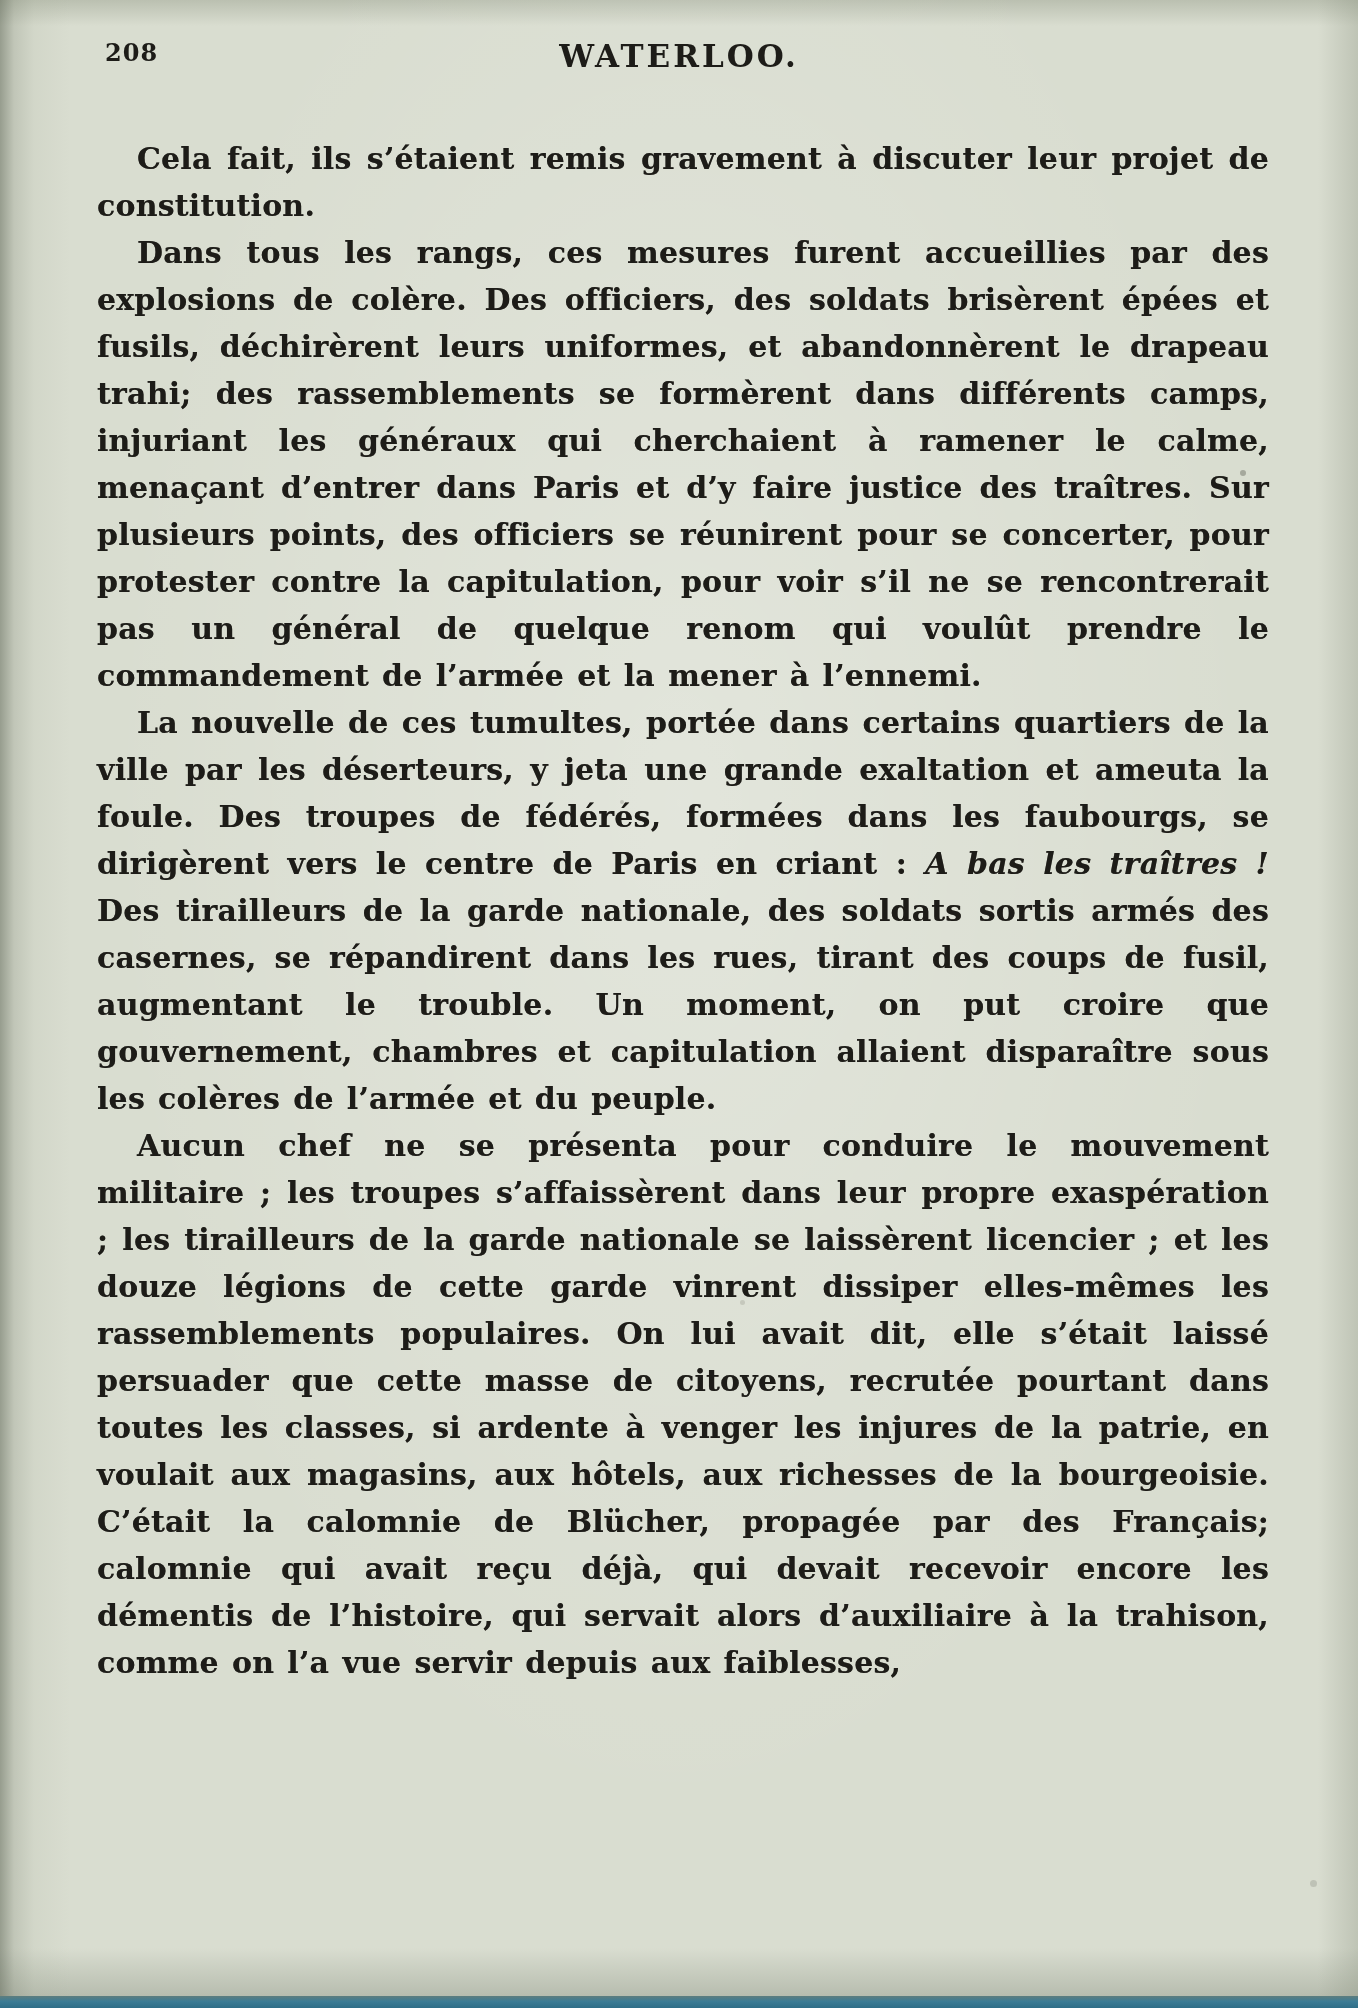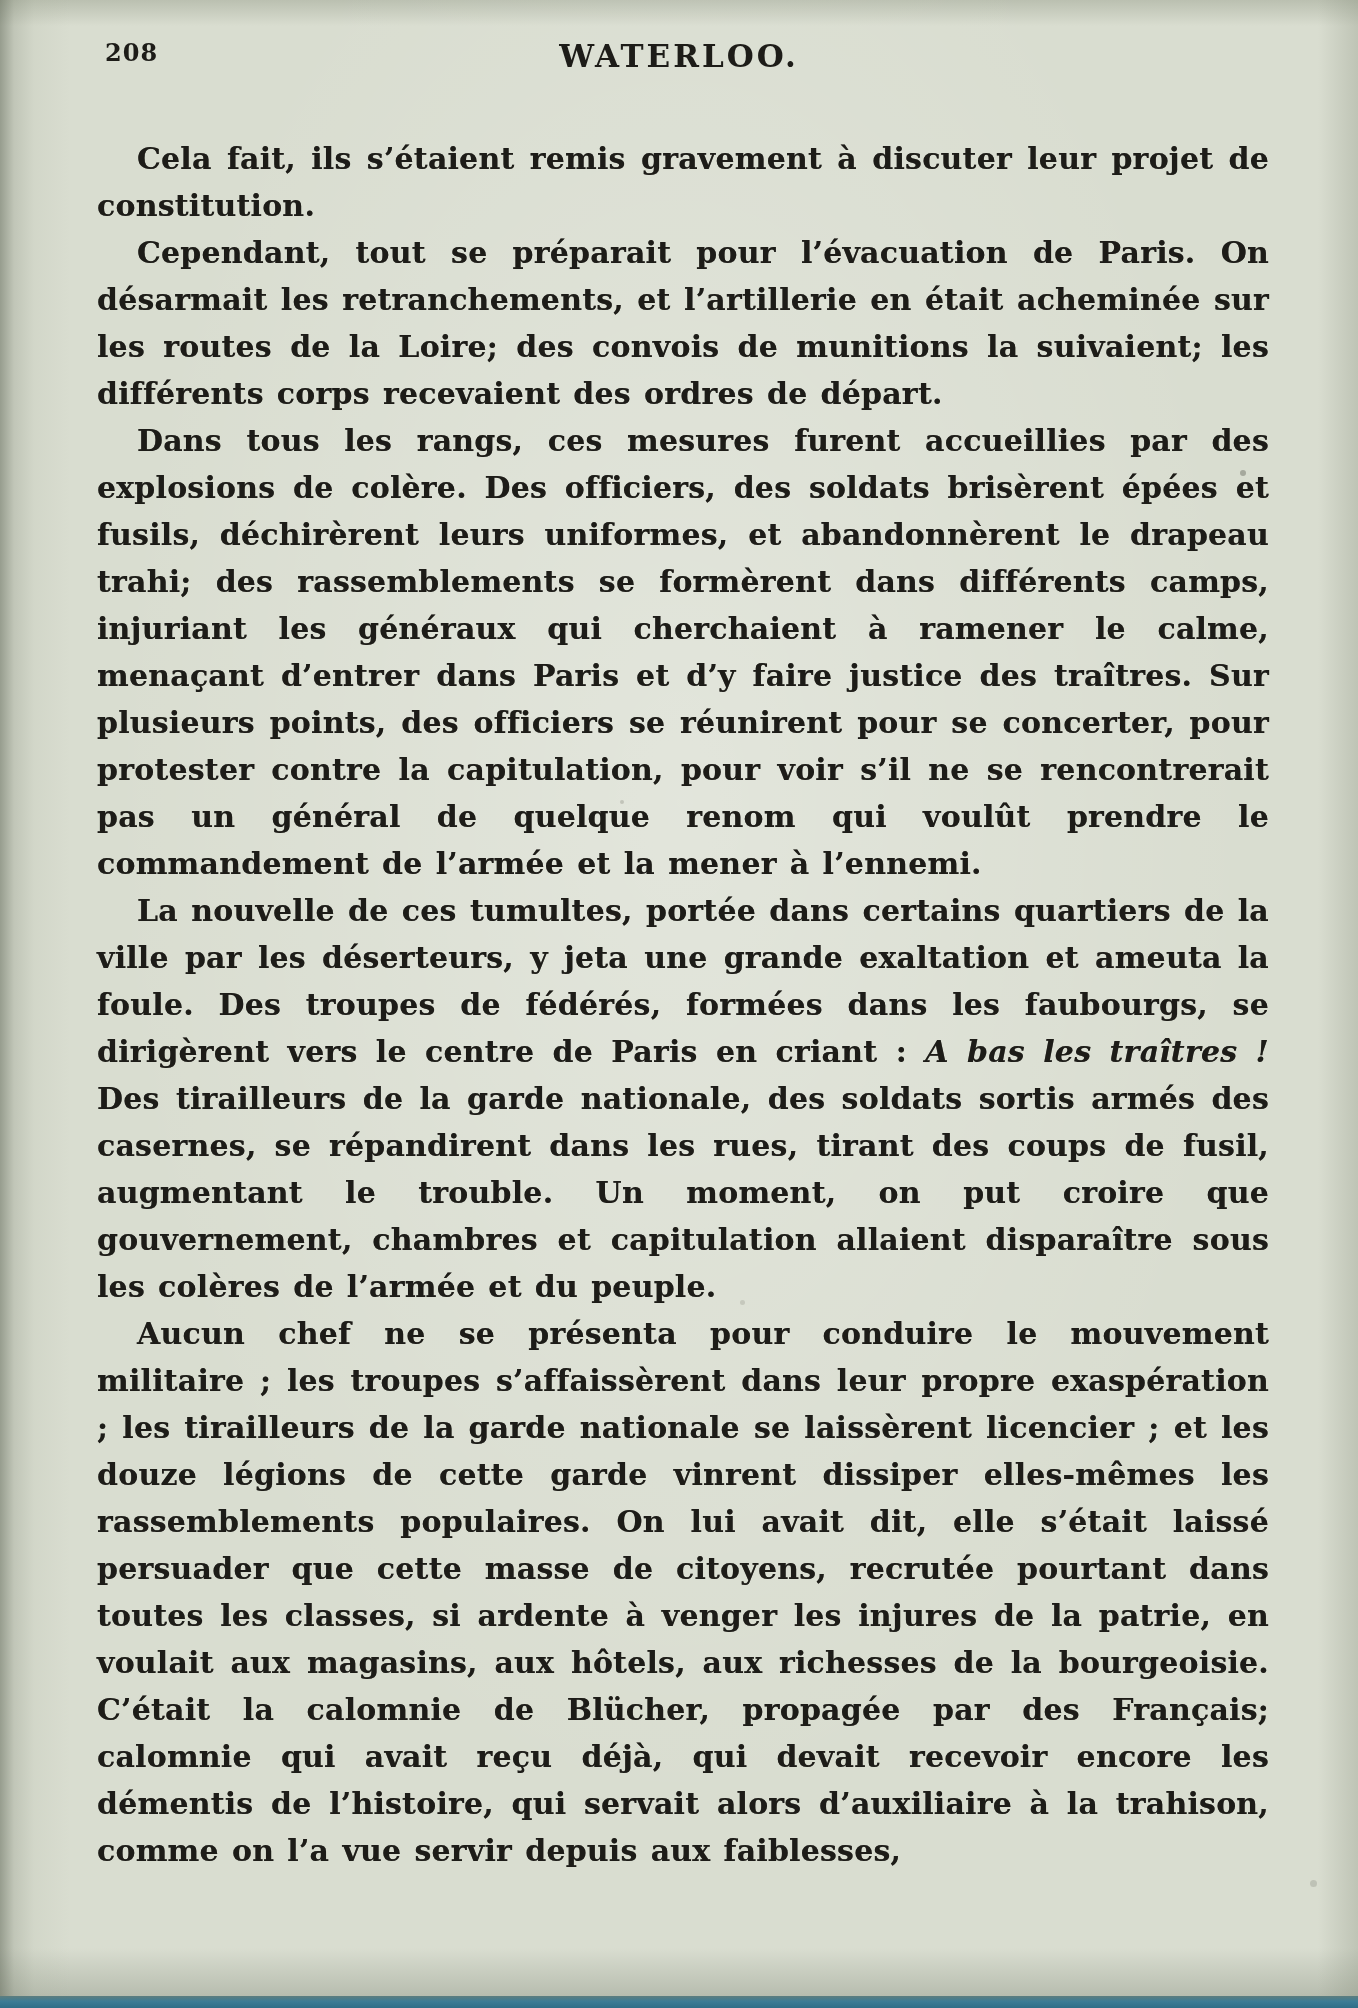--- a/index.html
+++ b/index.html
@@ -57,21 +57,20 @@
 
 <div class="page">
 
   <div class="header-row">
     <span class="page-number">208</span>
     <span class="running-title">WATERLOO.</span>
   </div>
 
   <div class="body-text">
     <p>Cela fait, ils s’étaient remis gravement à discuter leur projet de constitution.</p>
-    <p>Cependant, tout se préparait pour l’évacuation de Paris. On désarmait les retranchements, et l’artillerie en était acheminée sur les routes de la Loire; des convois de munitions la suivaient; les différents corps recevaient des ordres de départ.</p>
     <p>Dans tous les rangs, ces mesures furent accueillies par des explosions de colère. Des officiers, des soldats brisèrent épées et fusils, déchirèrent leurs uniformes, et abandonnèrent le drapeau trahi; des rassemblements se formèrent dans différents camps, injuriant les généraux qui cherchaient à ramener le calme, menaçant d’entrer dans Paris et d’y faire justice des traîtres. Sur plusieurs points, des officiers se réunirent pour se concerter, pour protester contre la capitulation, pour voir s’il ne se rencontrerait pas un général de quelque renom qui voulût prendre le commandement de l’armée et la mener à l’ennemi.</p>
     <p><span>La nouvelle de ces tumultes, portée dans certains quartiers de la ville par les déserteurs, y jeta une grande exaltation et ameuta la foule. Des troupes de fédérés, formées dans les faubourgs, se dirigèrent vers le centre de Paris en criant : </span><em>A bas les traîtres !</em><span> Des tirailleurs de la garde nationale, des soldats sortis armés des casernes, se répandirent dans les rues, tirant des coups de fusil, augmentant le trouble. Un moment, on put croire que gouvernement, chambres et capitulation allaient disparaître sous les colères de l’armée et du peuple.</span></p>
     <p>Aucun chef ne se présenta pour conduire le mouvement militaire ; les troupes s’affaissèrent dans leur propre exaspération ; les tirailleurs de la garde nationale se laissèrent licencier ; et les douze légions de cette garde vinrent dissiper elles-mêmes les rassemblements populaires. On lui avait dit, elle s’était laissé persuader que cette masse de citoyens, recrutée pourtant dans toutes les classes, si ardente à venger les injures de la patrie, en voulait aux magasins, aux hôtels, aux richesses de la bourgeoisie. C’était la calomnie de Blücher, propagée par des Français; calomnie qui avait reçu déjà, qui devait recevoir encore les démentis de l’histoire, qui servait alors d’auxiliaire à la trahison, comme on l’a vue servir depuis aux faiblesses,</p>
   </div>
 
   <span class="speck" style="left:1240px;top:470px;width:6px;height:6px;"></span>
   <span class="speck" style="left:1310px;top:1880px;width:7px;height:7px;opacity:.5;"></span>
   <span class="speck" style="left:620px;top:800px;width:4px;height:4px;opacity:.6;"></span>
   <span class="speck" style="left:740px;top:1300px;width:5px;height:5px;opacity:.45;"></span>
 

